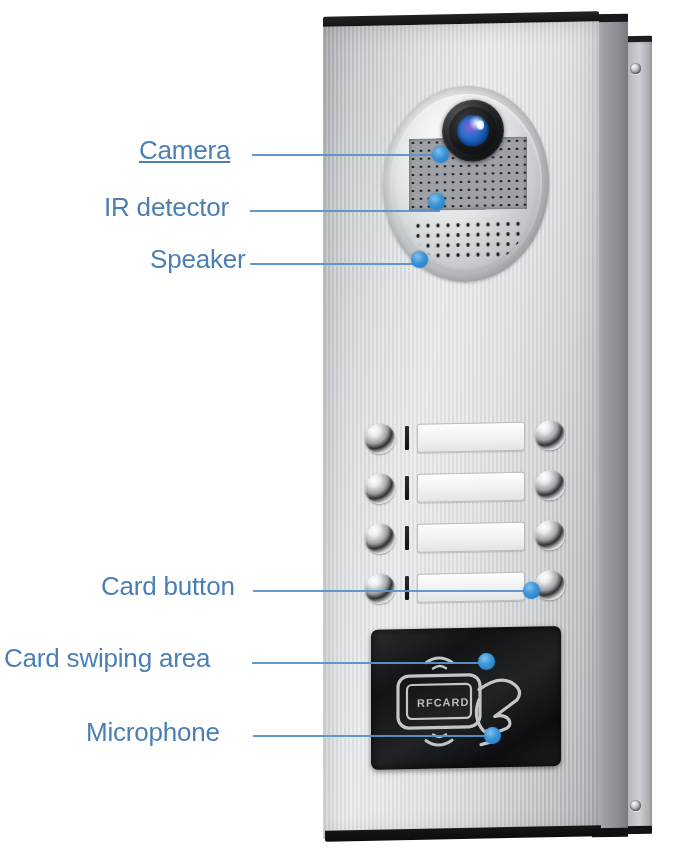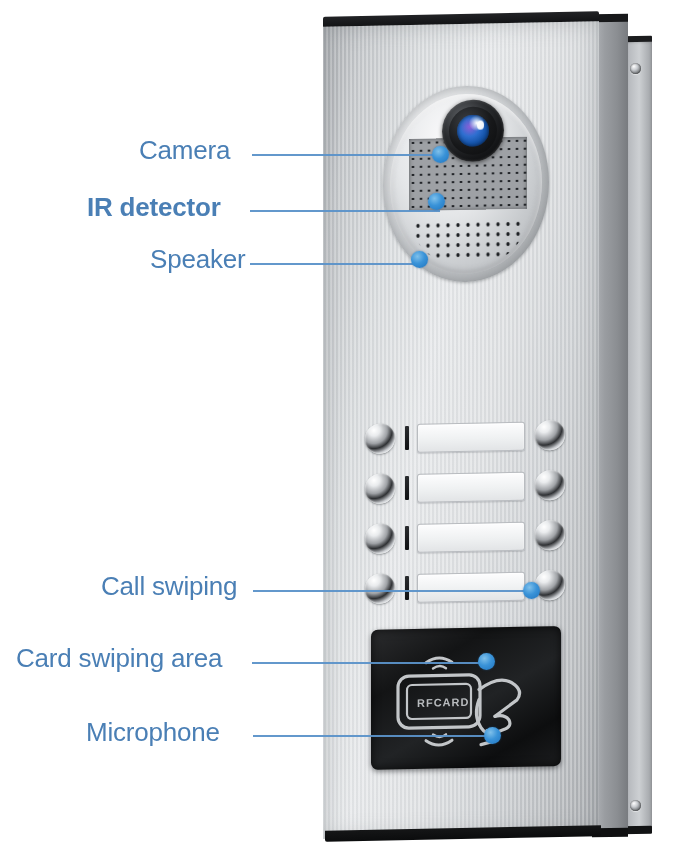--- a/index.html
+++ b/index.html
@@ -279,45 +279,45 @@
             <path d="M62 106 q7 5 13 0" stroke-width="2.4"></path>
           </g>
           <text x="46" y="78" fill="#b8bbbe" font-family="'Liberation Sans', sans-serif" font-size="11" font-weight="700" letter-spacing="1">RFCARD</text>
         </svg>
       </div>
 
     </div>
   </div>
 
   <div class="callout">
-    <div class="callout-label" style="left:139px;top:137px;">Camera</div>
+    <div class="callout-label" style="left:139px;top:137px;text-decoration:underline;">Camera</div>
     <div class="leader-line" style="left:252px;top:154px;width:196px;"></div>
     <div class="leader-dot" style="left:432px;top:146px;"></div>
   </div>
 
   <div class="callout">
-    <div class="callout-label" style="left:87px;top:194px;font-weight:bold;">IR detector</div>
+    <div class="callout-label" style="left:104px;top:194px;">IR detector</div>
     <div class="leader-line" style="left:250px;top:210px;width:190px;"></div>
     <div class="leader-dot" style="left:428px;top:193px;"></div>
   </div>
 
   <div class="callout">
     <div class="callout-label" style="left:126px;top:246px;margin-left:24px;">Speaker</div>
     <div class="leader-line" style="left:250px;top:263px;width:172px;"></div>
     <div class="leader-dot" style="left:411px;top:251px;"></div>
   </div>
 
   <div class="callout">
-    <div class="callout-label" style="left:101px;top:573px;">Call swiping</div>
+    <div class="callout-label" style="left:101px;top:573px;">Card button</div>
     <div class="leader-line" style="left:253px;top:590px;width:276px;"></div>
     <div class="leader-dot" style="left:523px;top:582px;"></div>
   </div>
 
   <div class="callout">
-    <div class="callout-label" style="left:16px;top:645px;">Card swiping area</div>
+    <div class="callout-label" style="left:4px;top:645px;">Card swiping area</div>
     <div class="leader-line" style="left:252px;top:662px;width:232px;"></div>
     <div class="leader-dot" style="left:478px;top:653px;"></div>
   </div>
 
   <div class="callout">
     <div class="callout-label" style="left:86px;top:719px;">Microphone</div>
     <div class="leader-line" style="left:253px;top:735px;width:237px;"></div>
     <div class="leader-dot" style="left:484px;top:727px;"></div>
   </div>
 

